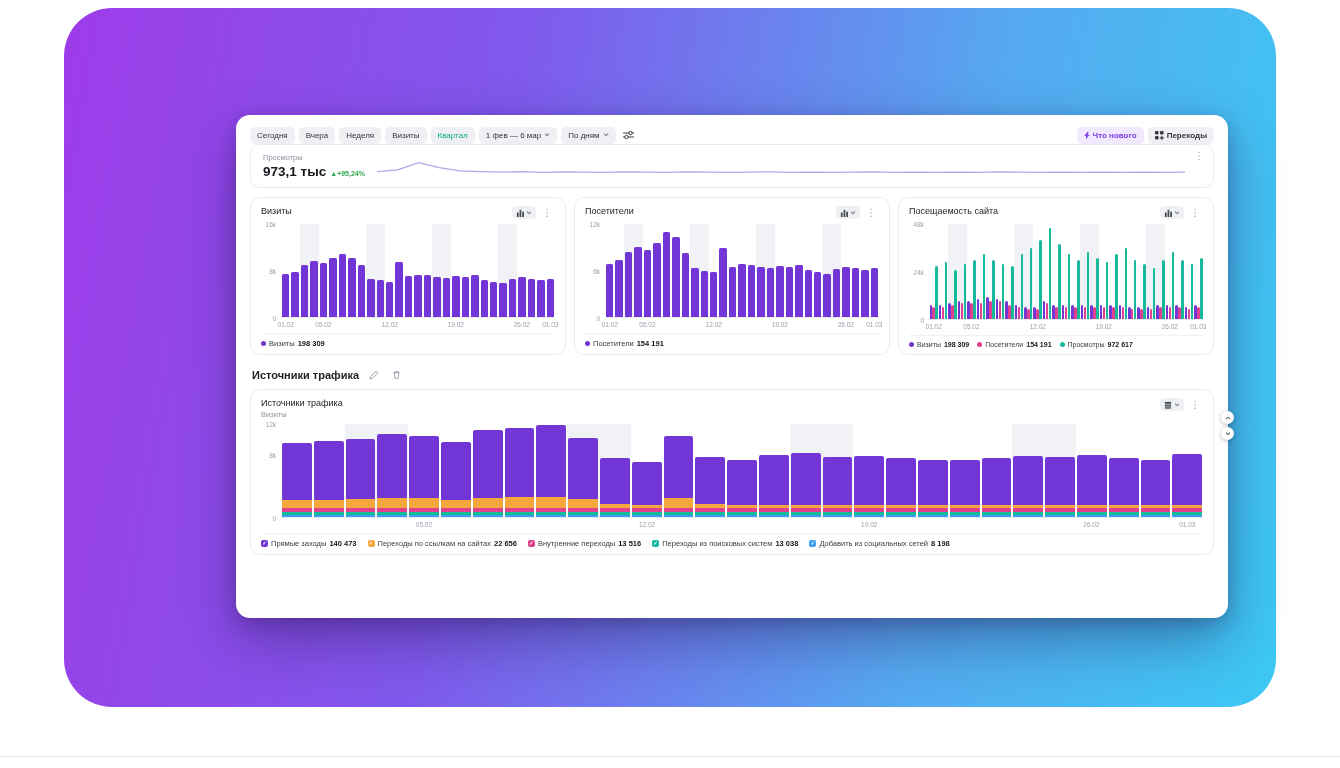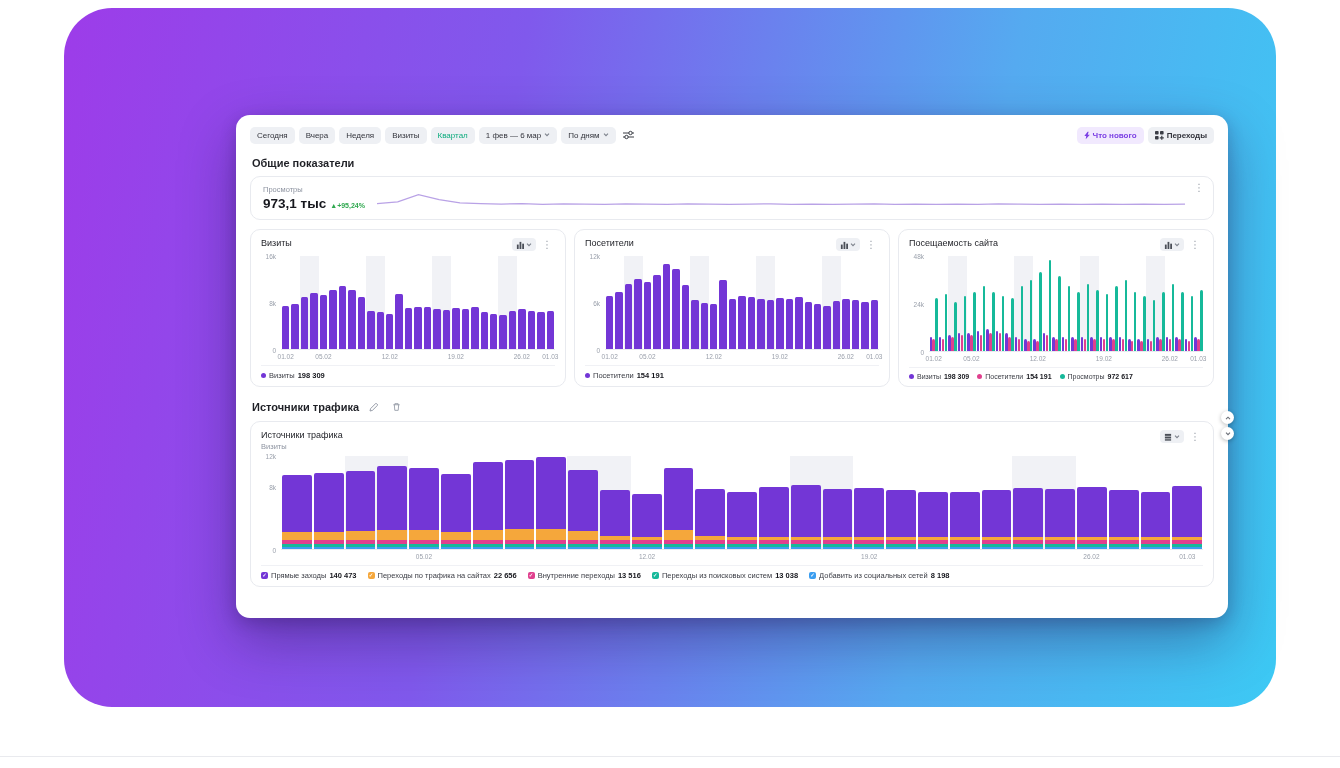--- a/index.html
+++ b/index.html
@@ -177,21 +177,20 @@
               <rect x="0" y="0" width="3.6" height="3.6" rx="0.8" fill="#3a3d45"></rect>
               <rect x="5" y="0" width="3.6" height="3.6" rx="0.8" fill="#3a3d45"></rect>
               <rect x="0" y="5" width="3.6" height="3.6" rx="0.8" fill="#3a3d45"></rect>
               <path d="M6.8 4.8v4M4.8 6.8h4" stroke="#3a3d45" stroke-width="1.2"></path>
             </svg>
           <span>Переходы</span>
         </button>
       </div>
     </div>
 
-    <div class="section-title">Общие показатели</div>
 
     <div class="views-card">
       <div class="views-meta">
         <div class="views-label">Просмотры</div>
         <div class="views-value-row">
           <span class="views-value">973,1 тыс</span>
           <span class="views-delta"><span>▲</span><span>+95,24%</span></span>
         </div>
       </div>
       <div class="spark">
@@ -1016,21 +1015,21 @@
           </div>
         </div>
       <div class="panel-legend">
         <span class="lg-item">
           <span class="lg-check" style="background: rgb(115, 54, 214);">✓</span>
           <span class="lg-label">Прямые заходы</span>
           <span class="lg-value">140 473</span>
         </span>
         <span class="lg-item">
           <span class="lg-check" style="background: rgb(245, 167, 59);">✓</span>
-          <span class="lg-label">Переходы по трафика на сайтах</span>
+          <span class="lg-label">Переходы по ссылкам на сайтах</span>
           <span class="lg-value">22 656</span>
         </span>
         <span class="lg-item">
           <span class="lg-check" style="background: rgb(224, 64, 142);">✓</span>
           <span class="lg-label">Внутренние переходы</span>
           <span class="lg-value">13 516</span>
         </span>
         <span class="lg-item">
           <span class="lg-check" style="background: rgb(22, 185, 154);">✓</span>
           <span class="lg-label">Переходы из поисковых систем</span>

